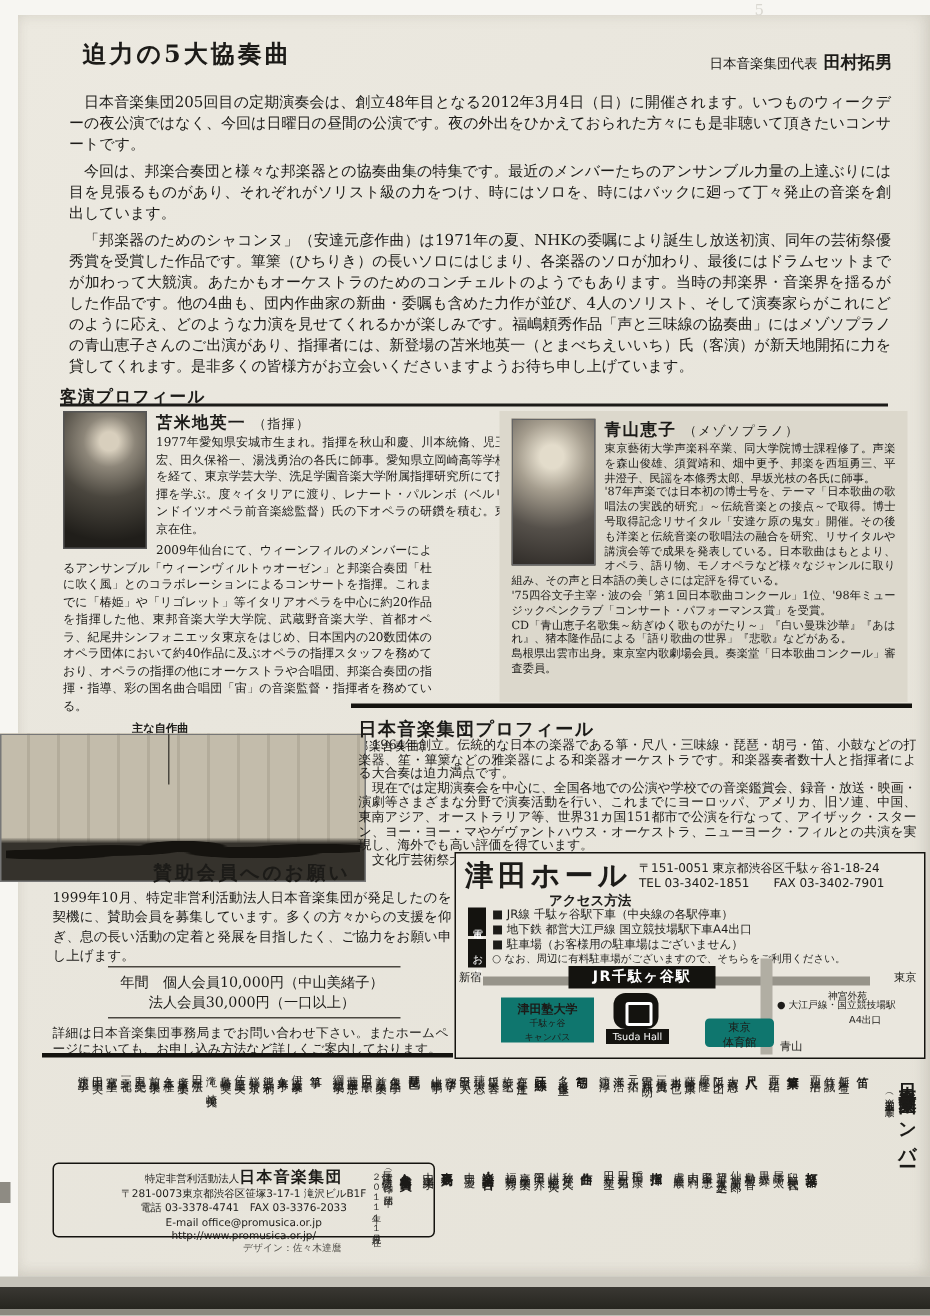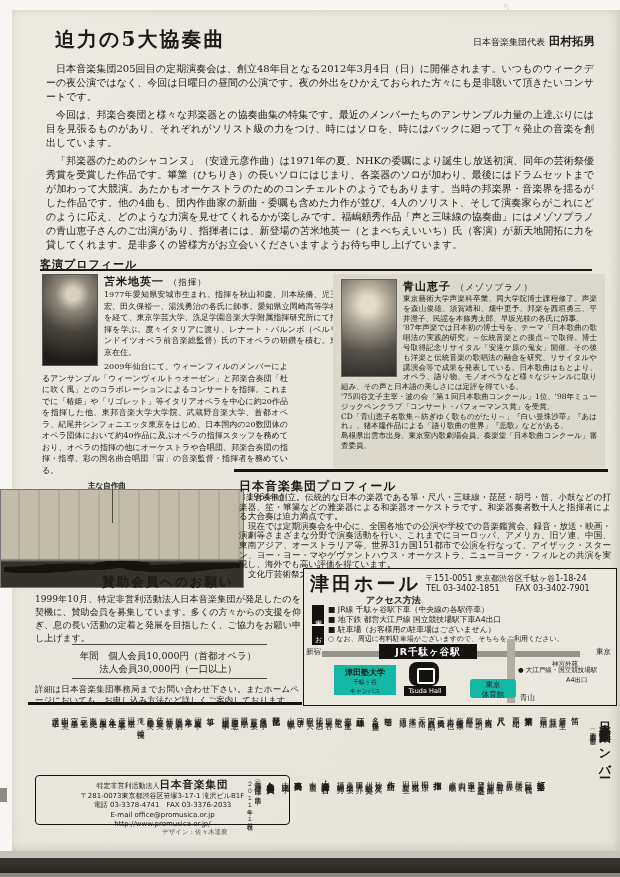--- a/index.html
+++ b/index.html
@@ -9,21 +9,21 @@
     font-family:"DejaVu Serif","Liberation Serif",serif;
     color:#1c1b18;
   }
   #paper{
     position:absolute;left:12px;top:10px;width:608px;height:841px;
     background:linear-gradient(135deg,#ece9e0 0%,#e9e6dd 40%,#e6e3d9 100%);
     box-shadow:inset -4px 0 10px rgba(120,115,100,.15), inset 0 -3px 8px rgba(120,115,100,.12);
   }
   .abs{position:absolute;}
   
-  .title{font-size:20px;font-weight:bold;letter-spacing:2px;}
+  .title{font-size:16px;font-weight:bold;letter-spacing:2px;}
   .byline{font-size:9px;text-align:right;}
   .byline b{font-size:11.5px;font-weight:bold;margin-left:4px;}
   
   .intro{width:556px;font-size:10px;line-height:14px;text-align:justify;}
   .intro p{margin:4px;text-indent:10px;}
   
   .seclabel{font-size:11px;font-weight:bold;letter-spacing:1px;}
   .rule2{background:#1c1b18;height:2px;}
   .rule3{background:#14130f;height:3px;}
   
@@ -76,21 +76,21 @@
   .hicon{background:#14130f;color:#fff;writing-mode:vertical-rl;text-orientation:upright;
     font-size:7px;line-height:13px;text-align:center;letter-spacing:1px;
     font-family:"DejaVu Sans","Liberation Sans",sans-serif;}
   .railbar{background:#97948a;height:6px;}
   .vbar{background:#b1aea3;width:8px;}
   .stationbox{background:#14130f;color:#fff;font-size:9.5px;font-weight:bold;
     text-align:center;line-height:15px;letter-spacing:1px;
     font-family:"DejaVu Sans","Liberation Sans",sans-serif;}
   .maplabel{font-size:7.5px;font-family:"DejaVu Sans","Liberation Sans",sans-serif;}
   .maplabel.tiny{font-size:6.5px;}
-  .graybox{background:#14b8a6;text-align:center;font-family:"DejaVu Sans","Liberation Sans",sans-serif;}
+  .graybox{background:#0f766e;text-align:center;font-family:"DejaVu Sans","Liberation Sans",sans-serif;}
   .logo-blob{width:30px;height:24px;background:#14130f;border-radius:8px;position:relative;}
   .logo-blob:before{content:"";position:absolute;left:8px;top:6px;width:14px;height:12px;
     border:2.5px solid #fff;border-radius:2px;}
   .logo-band{width:42px;height:10px;background:#14130f;color:#fff;font-size:6.5px;
     text-align:center;line-height:10px;font-family:"DejaVu Sans","Liberation Sans",sans-serif;}
   
   .vtext{writing-mode:vertical-rl;text-orientation:upright;}
   .vrow{position:absolute;writing-mode:vertical-rl;text-orientation:upright;}
   .mgroup{margin-left:5px;}
   .mins{font-weight:bold;font-size:8px;line-height:11px;letter-spacing:1px;margin-left:2px;}
@@ -171,21 +171,21 @@
   <div class="abs ens-body" style="left:227px;top:483px;">
     <p>1964年創立。伝統的な日本の楽器である箏・尺八・三味線・琵琶・胡弓・笛、小鼓などの打楽器、笙・篳篥などの雅楽器による和楽器オーケストラです。和楽器奏者数十人と指揮者による大合奏は迫力満点です。</p>
     <p>現在では定期演奏会を中心に、全国各地での公演や学校での音楽鑑賞会、録音・放送・映画・演劇等さまざまな分野で演奏活動を行い、これまでにヨーロッパ、アメリカ、旧ソ連、中国、東南アジア、オーストラリア等、世界31カ国151都市で公演を行なって、アイザック・スターン、ヨー・ヨー・マやゲヴァントハウス・オーケストラ、ニューヨーク・フィルとの共演を実現し、海外でも高い評価を得ています。</p>
     <p>文化庁芸術祭大賞、第2回音楽之友社賞、レミー・マタン音楽賞をはじめ、様々な賞を受賞。</p>
   </div>
 
   <div class="abs sup-title" style="left:23px;top:564px;">賛助会員へのお願い</div>
   <div class="abs sup-body" style="left:23px;top:583px;">1999年10月、特定非営利活動法人日本音楽集団が発足したのを契機に、賛助会員を募集しています。多くの方々からの支援を仰ぎ、息の長い活動の定着と発展を目指したく、ご協力をお願い申し上げます。</div>
   <div class="abs thinrule" style="left:60px;top:634px;width:195px;"></div>
   <div class="abs fees" style="left:23px;top:639px;">
-    <div>年間　個人会員10,000円（首都オペラ）</div>
+    <div>年間　個人会員10,000円（中山美緒子）</div>
     <div>法人会員30,000円（一口以上）</div>
   </div>
   <div class="abs thinrule" style="left:60px;top:668px;width:195px;"></div>
   <div class="abs sup-body2" style="left:23px;top:674px;">詳細は日本音楽集団事務局までお問い合わせ下さい。またホームページにおいても、お申し込み方法など詳しくご案内しております。</div>
   <div class="abs rule3" style="left:16px;top:692px;width:274px;"></div>
 
   <div class="abs hallbox" style="left:291px;top:558px;">
     <div class="abs hall-name" style="left:6px;top:2px;">津田ホール</div>
     <div class="abs hall-addr" style="left:122px;top:5px;">
       <div>〒151-0051 東京都渋谷区千駄ヶ谷1-18-24</div>

